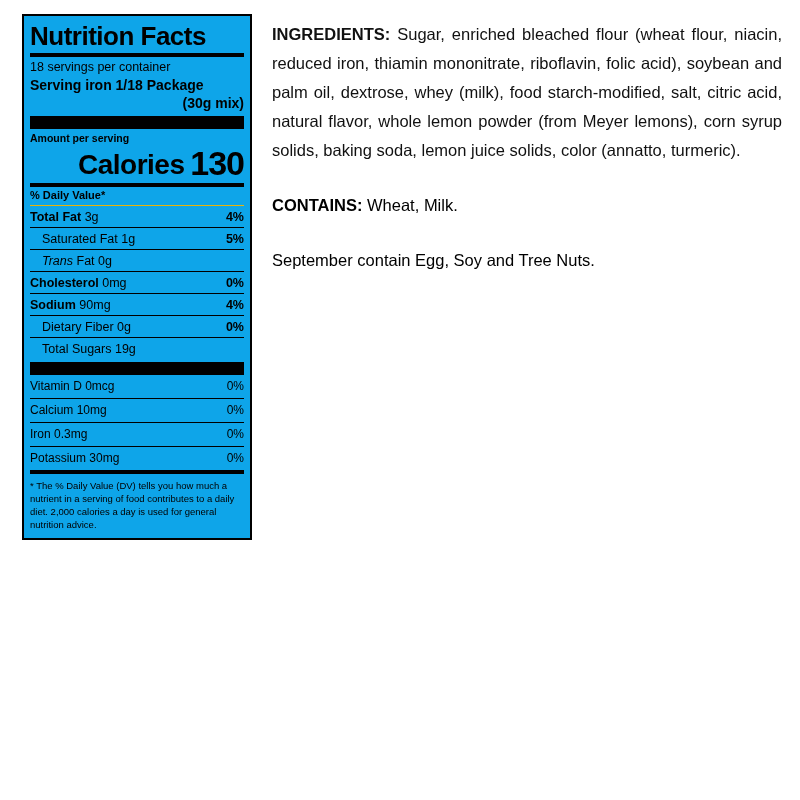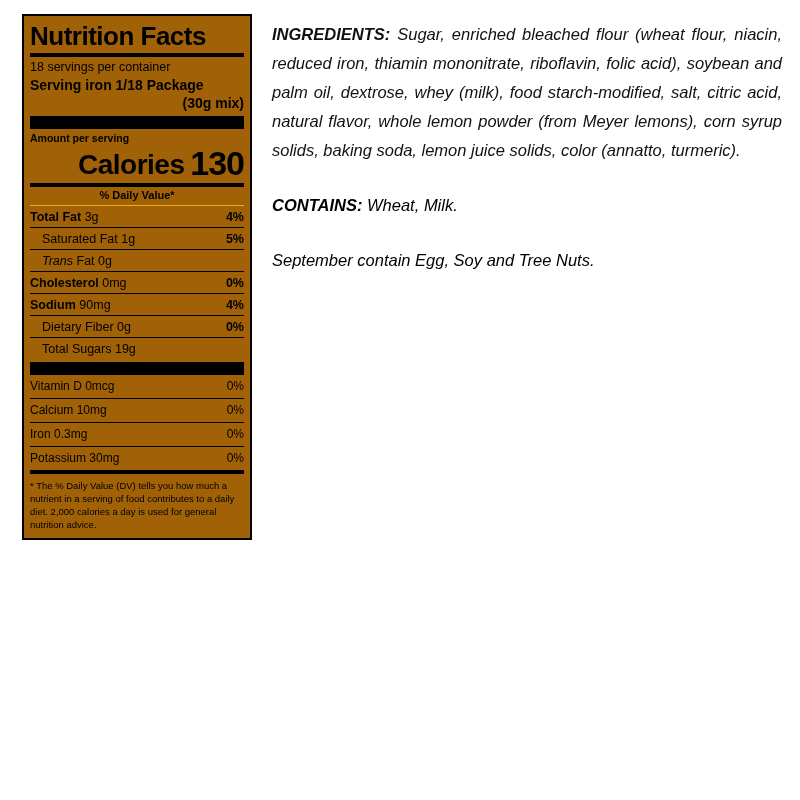--- a/index.html
+++ b/index.html
@@ -25,30 +25,29 @@
   }
   .left-col {
     width: 260px;
     padding: 14px 0 0 22px;
     box-sizing: border-box;
   }
   .right-col {
     flex: 1;
     padding: 20px 18px 0 12px;
     box-sizing: border-box;
-    font-style: italic;
   }
 
   
   .nf {
     width: 230px;
     border: 2px solid #000;
     box-sizing: border-box;
     padding: 3px 6px 5px 6px;
-    background: #a16207;
+    background: #0ea5e9;
   }
   .nf-title {
     font-family: "Liberation Sans", sans-serif;
     font-weight: bold;
     font-size: 26px;
     line-height: 30px;
     letter-spacing: -0.5px;
     margin: 2px 0 2px 0;
   }
   .rule-med    { border-top: 4px solid #000; }
@@ -94,21 +93,21 @@
     margin-left: 48px;
   }
   .cal-value {
     font-weight: bold;
     font-size: 34px;
     line-height: 36px;
     letter-spacing: -1px;
   }
 
   .dv-head {
-    text-align: center;
+    text-align: left;
     font-weight: bold;
     font-size: 11px;
     line-height: 15px;
     padding: 1px 0 2px 0;
   }
 
   .row {
     display: flex;
     justify-content: space-between;
     align-items: baseline;

